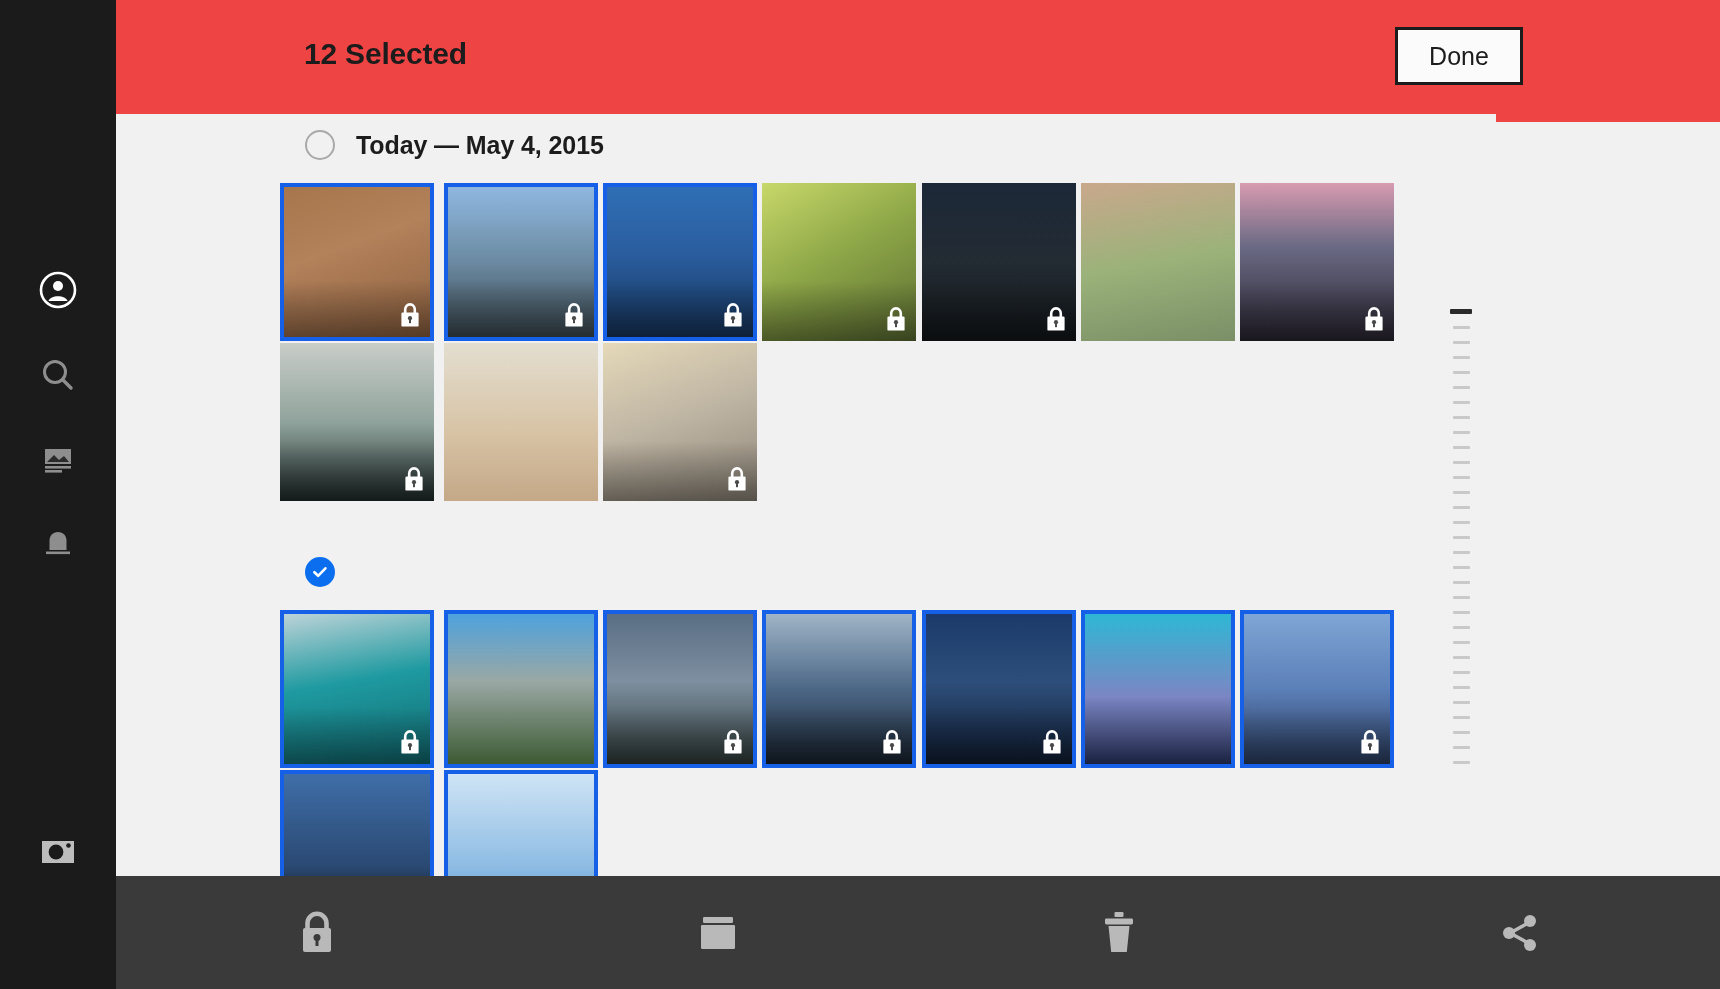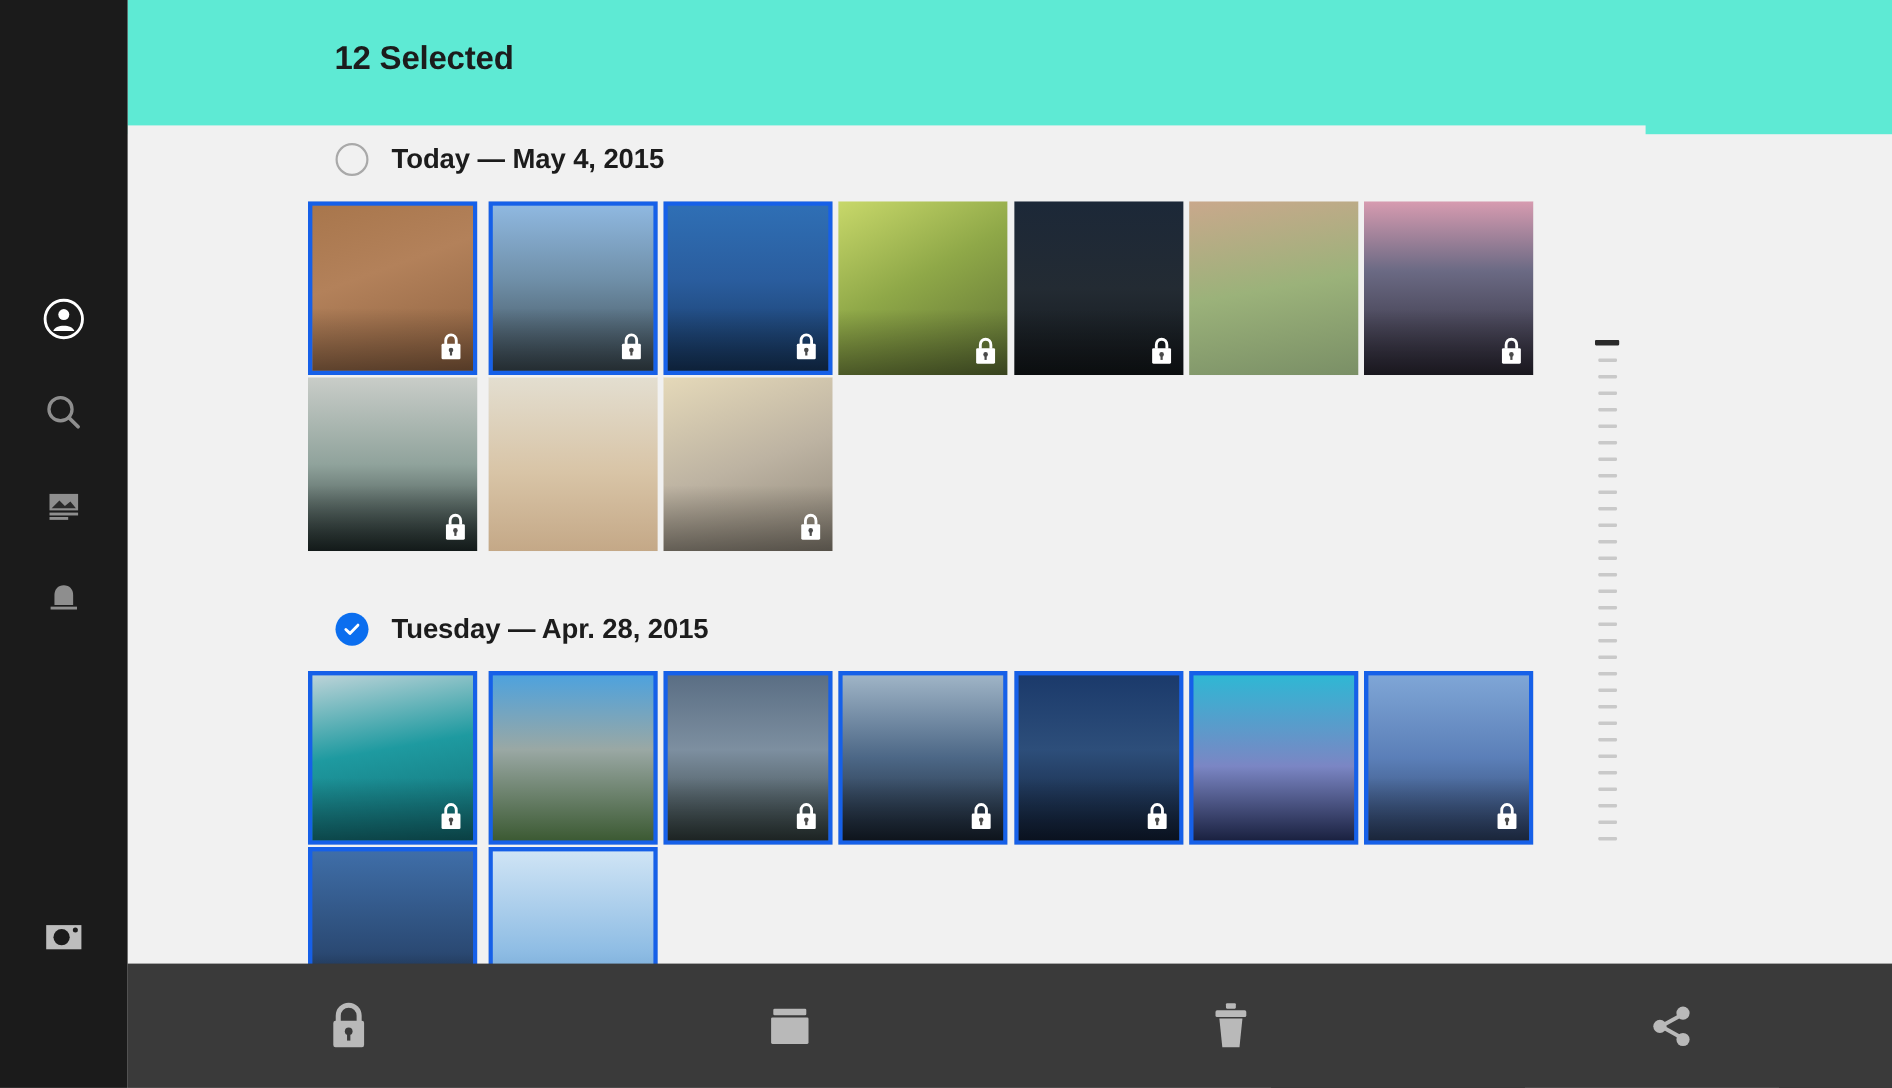--- a/index.html
+++ b/index.html
@@ -21,21 +21,21 @@
   .rail-icon {
     position: absolute; left: 0; width: 116px; height: 60px;
     display: flex; align-items: center; justify-content: center;
   }
   .rail-icon svg { display: block; }
 
   
   .header {
     position: absolute; left: 116px; top: 0;
     width: 1604px; height: 122px;
-    background: #5eead4;
+    background: #ef4444;
   }
   .header-title {
     position: absolute; left: 188px; top: 37px;
     font-size: 30px; font-weight: bold; color: #1c1c1c;
     letter-spacing: -0.2px;
   }
   .done-button {
     position: absolute; left: 1279px; top: 27px;
     width: 128px; height: 58px;
     border: 3px solid #1c1c1c;
@@ -160,20 +160,21 @@
       <svg width="44" height="40" viewBox="0 0 44 40">
         <rect x="6" y="11" width="32" height="22" fill="#bdbdbd"></rect>
         <circle cx="20" cy="22" r="7.4" fill="#1b1b1b"></circle>
         <circle cx="32.5" cy="15.5" r="2.3" fill="#1b1b1b"></circle>
       </svg>
     </div>
   </div>
 
   <div class="header">
     <div class="header-title">12 Selected</div>
+    <div class="done-button">Done</div>
   </div>
 
   <div class="content">
     <div id="grid-root">
         <div class="section-header" style="top: 16px;">
           <div class="sel-circle"></div>
           <div class="section-label">Today — May 4, 2015</div>
         </div>
         <div class="thumb selected" style="left: 164px; top: 69px; width: 154px; height: 158px;">
           <div class="frame"></div>
@@ -278,21 +279,20 @@
                 <rect x="10" y="16.6" width="2" height="4.6" fill="#4a4a4a"></rect>
               </svg></div>
           </div>
         </div>
         <div class="section-header" style="top: 443px;">
           <div class="sel-circle checked">
             <svg width="18" height="18" viewBox="0 0 18 18">
               <path d="M3.4 9.2 L7.1 12.8 L14.4 5.3" fill="none" stroke="#ffffff" stroke-width="2.6" stroke-linecap="round" stroke-linejoin="round"></path>
             </svg>
           </div>
-          <div class="section-label">Tuesday — Apr. 28, 2015</div>
         </div>
         <div class="thumb selected" style="left: 164px; top: 496px; width: 154px; height: 158px;">
           <div class="frame"></div>
           <div class="img" style="background: linear-gradient(170deg, rgb(188, 211, 216) 0%, rgb(30, 154, 160) 45%, rgb(17, 106, 112) 100%);">
             <div class="scrim"></div>
             <div class="lock-badge"><svg width="22" height="26" viewBox="0 0 22 26">
                 <path d="M6.2 11 L6.2 7.6 C6.2 4.5 8.3 2.4 11 2.4 C13.7 2.4 15.8 4.5 15.8 7.6 L15.8 11" fill="none" stroke="#ffffff" stroke-width="2.6"></path>
                 <rect x="2.4" y="10.6" width="17.2" height="14" rx="1.2" fill="#ffffff"></rect>
                 <circle cx="11" cy="16.2" r="2.1" fill="#4a4a4a"></circle>
                 <rect x="10" y="16.6" width="2" height="4.6" fill="#4a4a4a"></rect>

